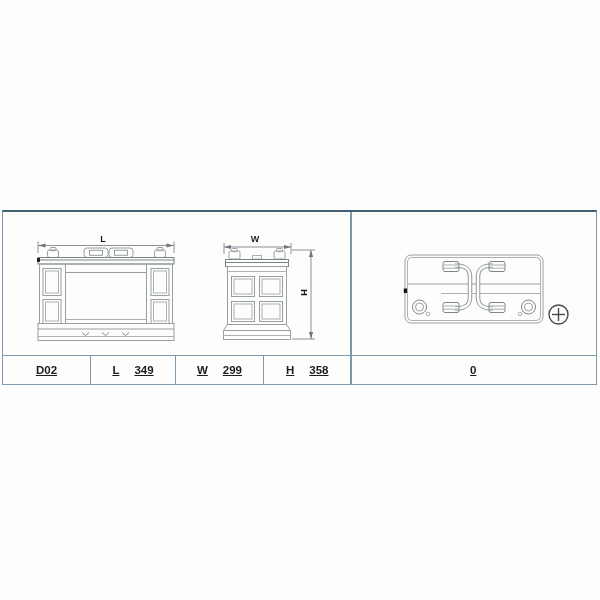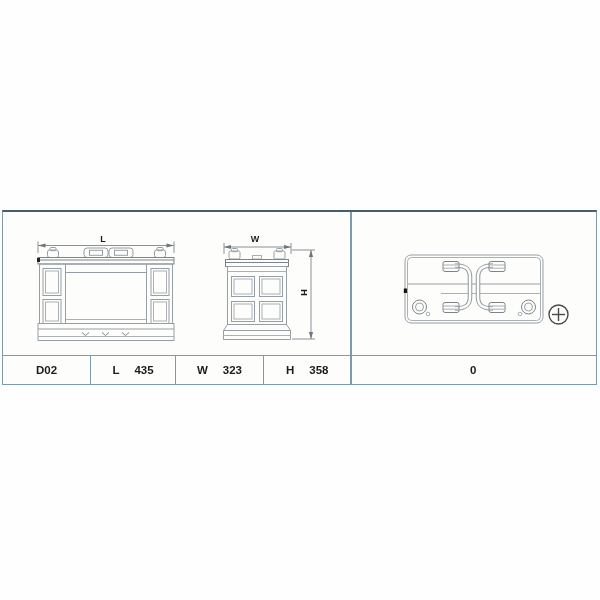--- a/index.html
+++ b/index.html
@@ -14,21 +14,21 @@
     border-top:2px solid #44606e;
     background:#fdfdfc;
   }
   .vdiv{
     position:absolute;left:347px;top:0;bottom:0;width:1.5px;background:#7e99a9;
   }
   .spec-row{
     position:absolute;left:0;right:0;bottom:0;height:28px;
     border-top:1.5px solid #7e99a9;
     display:flex;align-items:stretch;
-    font-weight:bold;font-size:11.5px;color:#1c1c1c;
+    font-weight:bold;font-size:11.5px;color:#1c1c1c;text-decoration:underline;
   }
   .cell{
     display:flex;align-items:center;justify-content:center;
     box-sizing:border-box;
   }
   .cell.bdr{border-right:1.5px solid #7e99a9;}
   .c1{width:88px;}
   .c2{width:85px;}
   .c3{width:88px;}
   .c4{width:86.5px;}
@@ -51,27 +51,27 @@
   <div class="panel">
     <div class="vdiv"></div>
 
     <div class="spec-row">
       <div class="cell c1 bdr">
         <span>D02</span>
       </div>
       <div class="cell c2 bdr">
         <span class="dim-pair">
           <span>L</span>
-          <span>435</span>
+          <span>349</span>
         </span>
       </div>
       <div class="cell c3 bdr">
         <span class="dim-pair">
           <span>W</span>
-          <span>323</span>
+          <span>299</span>
         </span>
       </div>
       <div class="cell c4">
         <span class="dim-pair">
           <span>H</span>
           <span>358</span>
         </span>
       </div>
       <div class="cell c5">
         <span>0</span>

